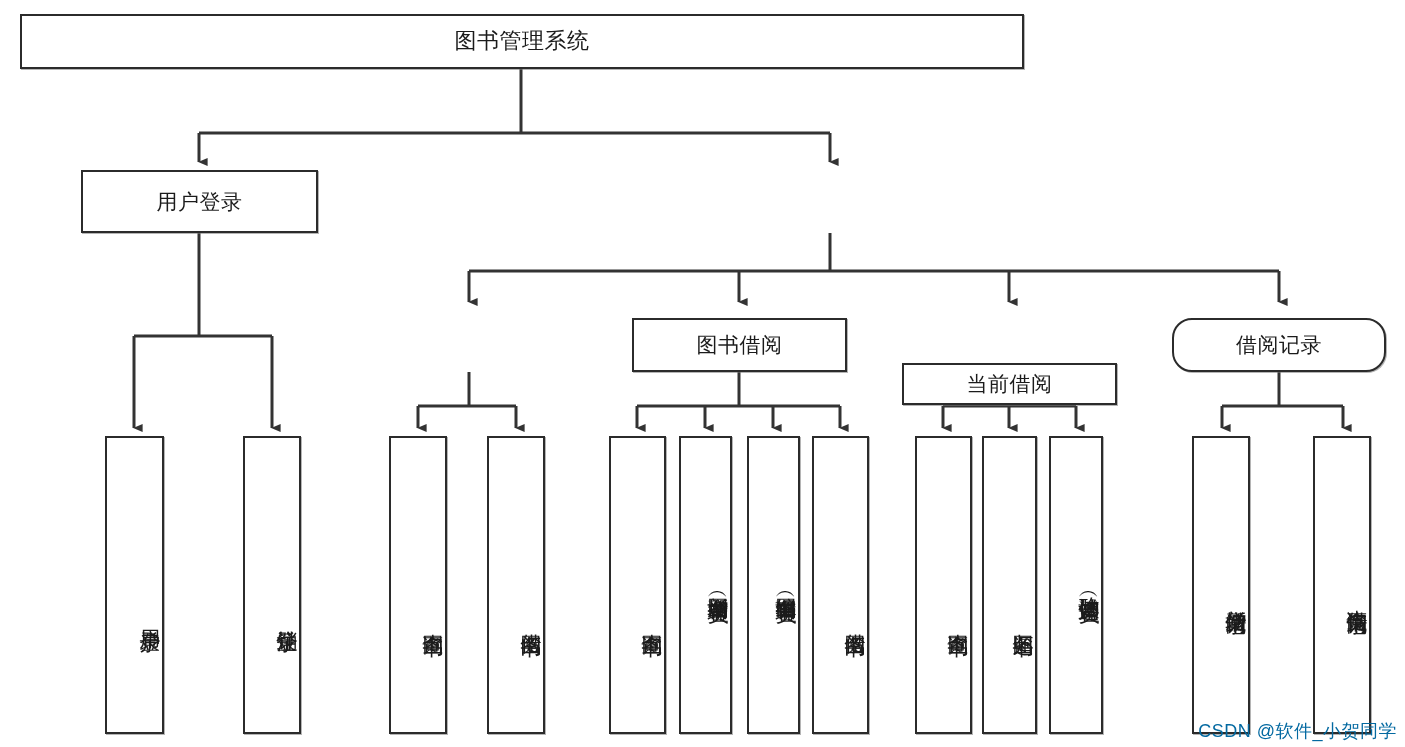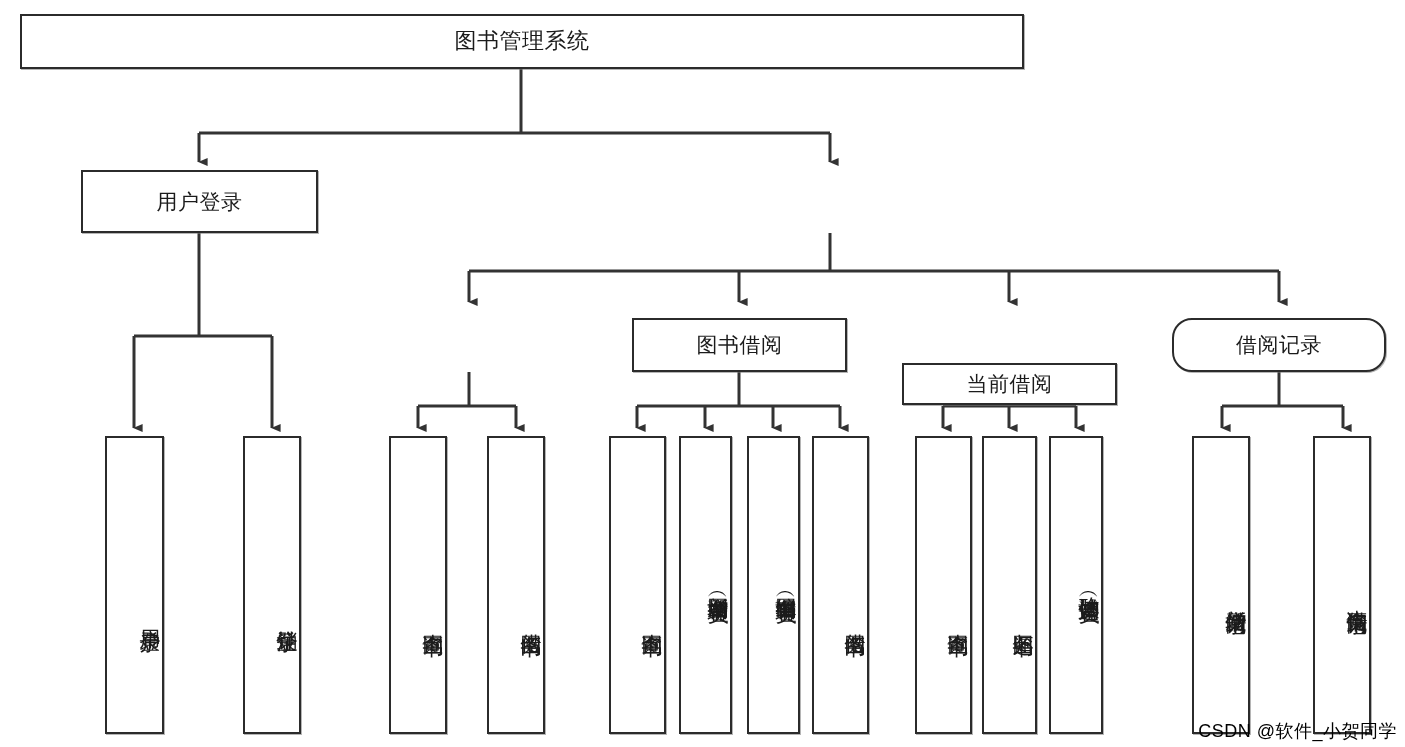--- a/index.html
+++ b/index.html
@@ -61,21 +61,21 @@
     white-space: nowrap;
   }
   .node-v.tall {
     align-items: flex-start;
   }
   .watermark {
     position: absolute;
     right: 8px;
     bottom: 4px;
     font-size: 18px;
-    color: #000000;
+    color: #0369a1;
     letter-spacing: 0.5px;
     white-space: nowrap;
     z-index: 3;
     pointer-events: none;
   }
 </style>
 </head>
 <body>
 
 <div id="diagram-root">

